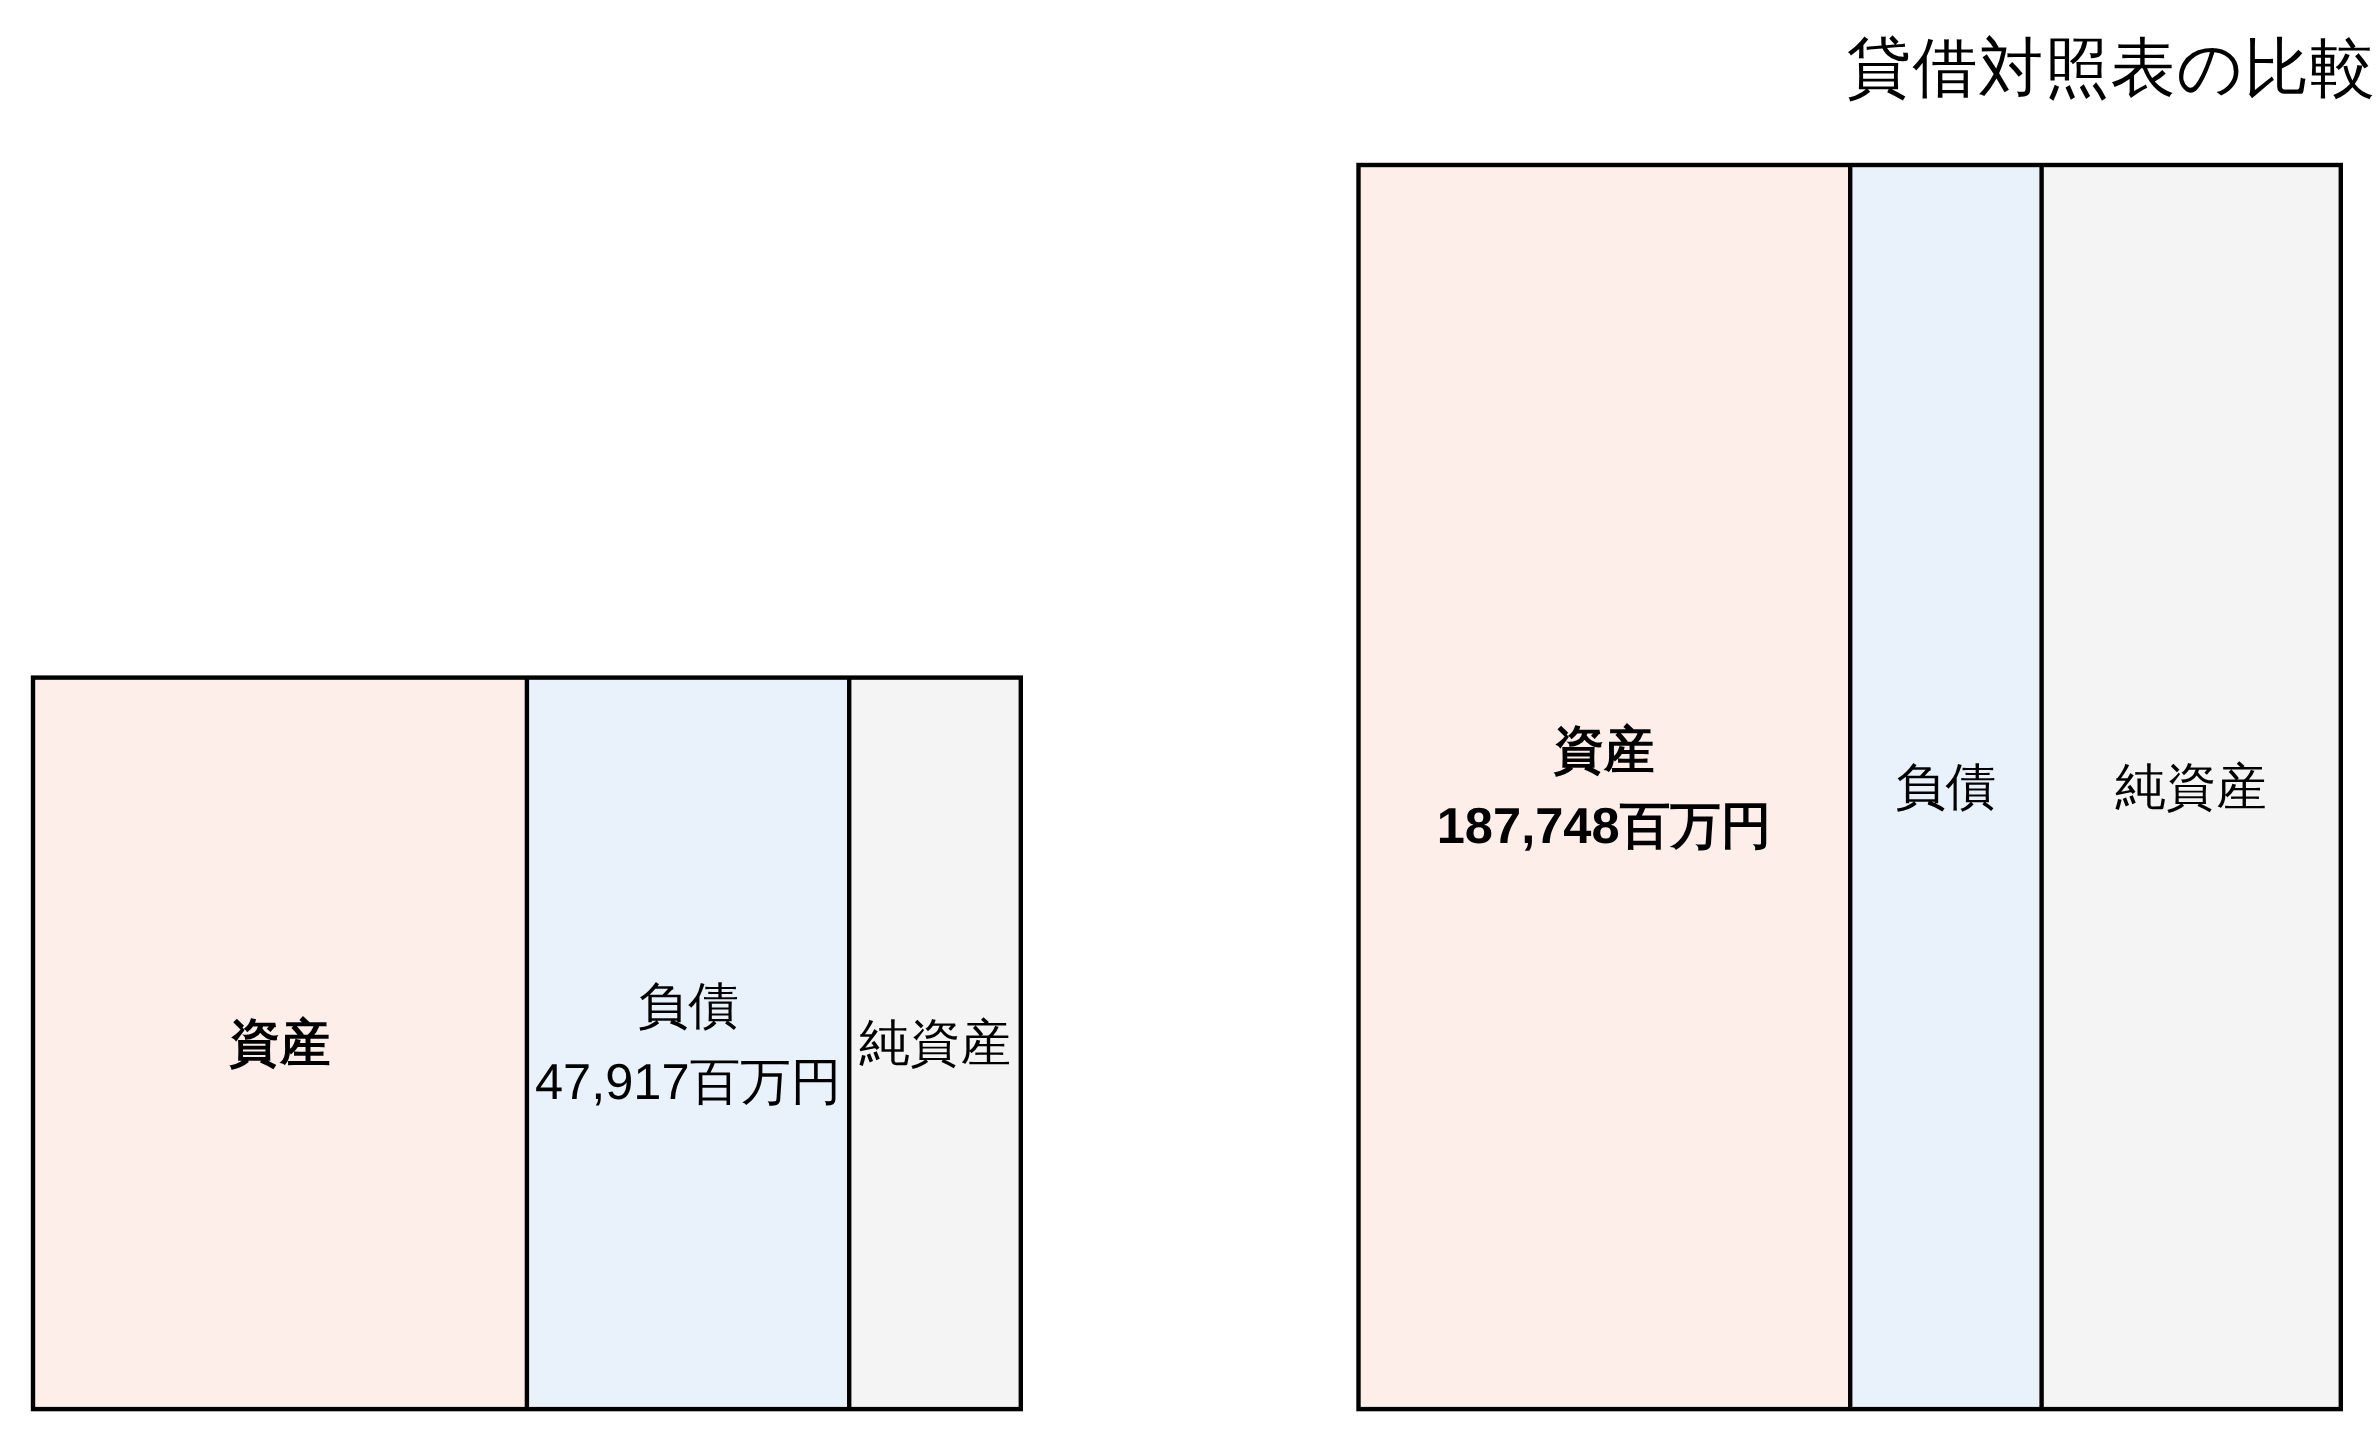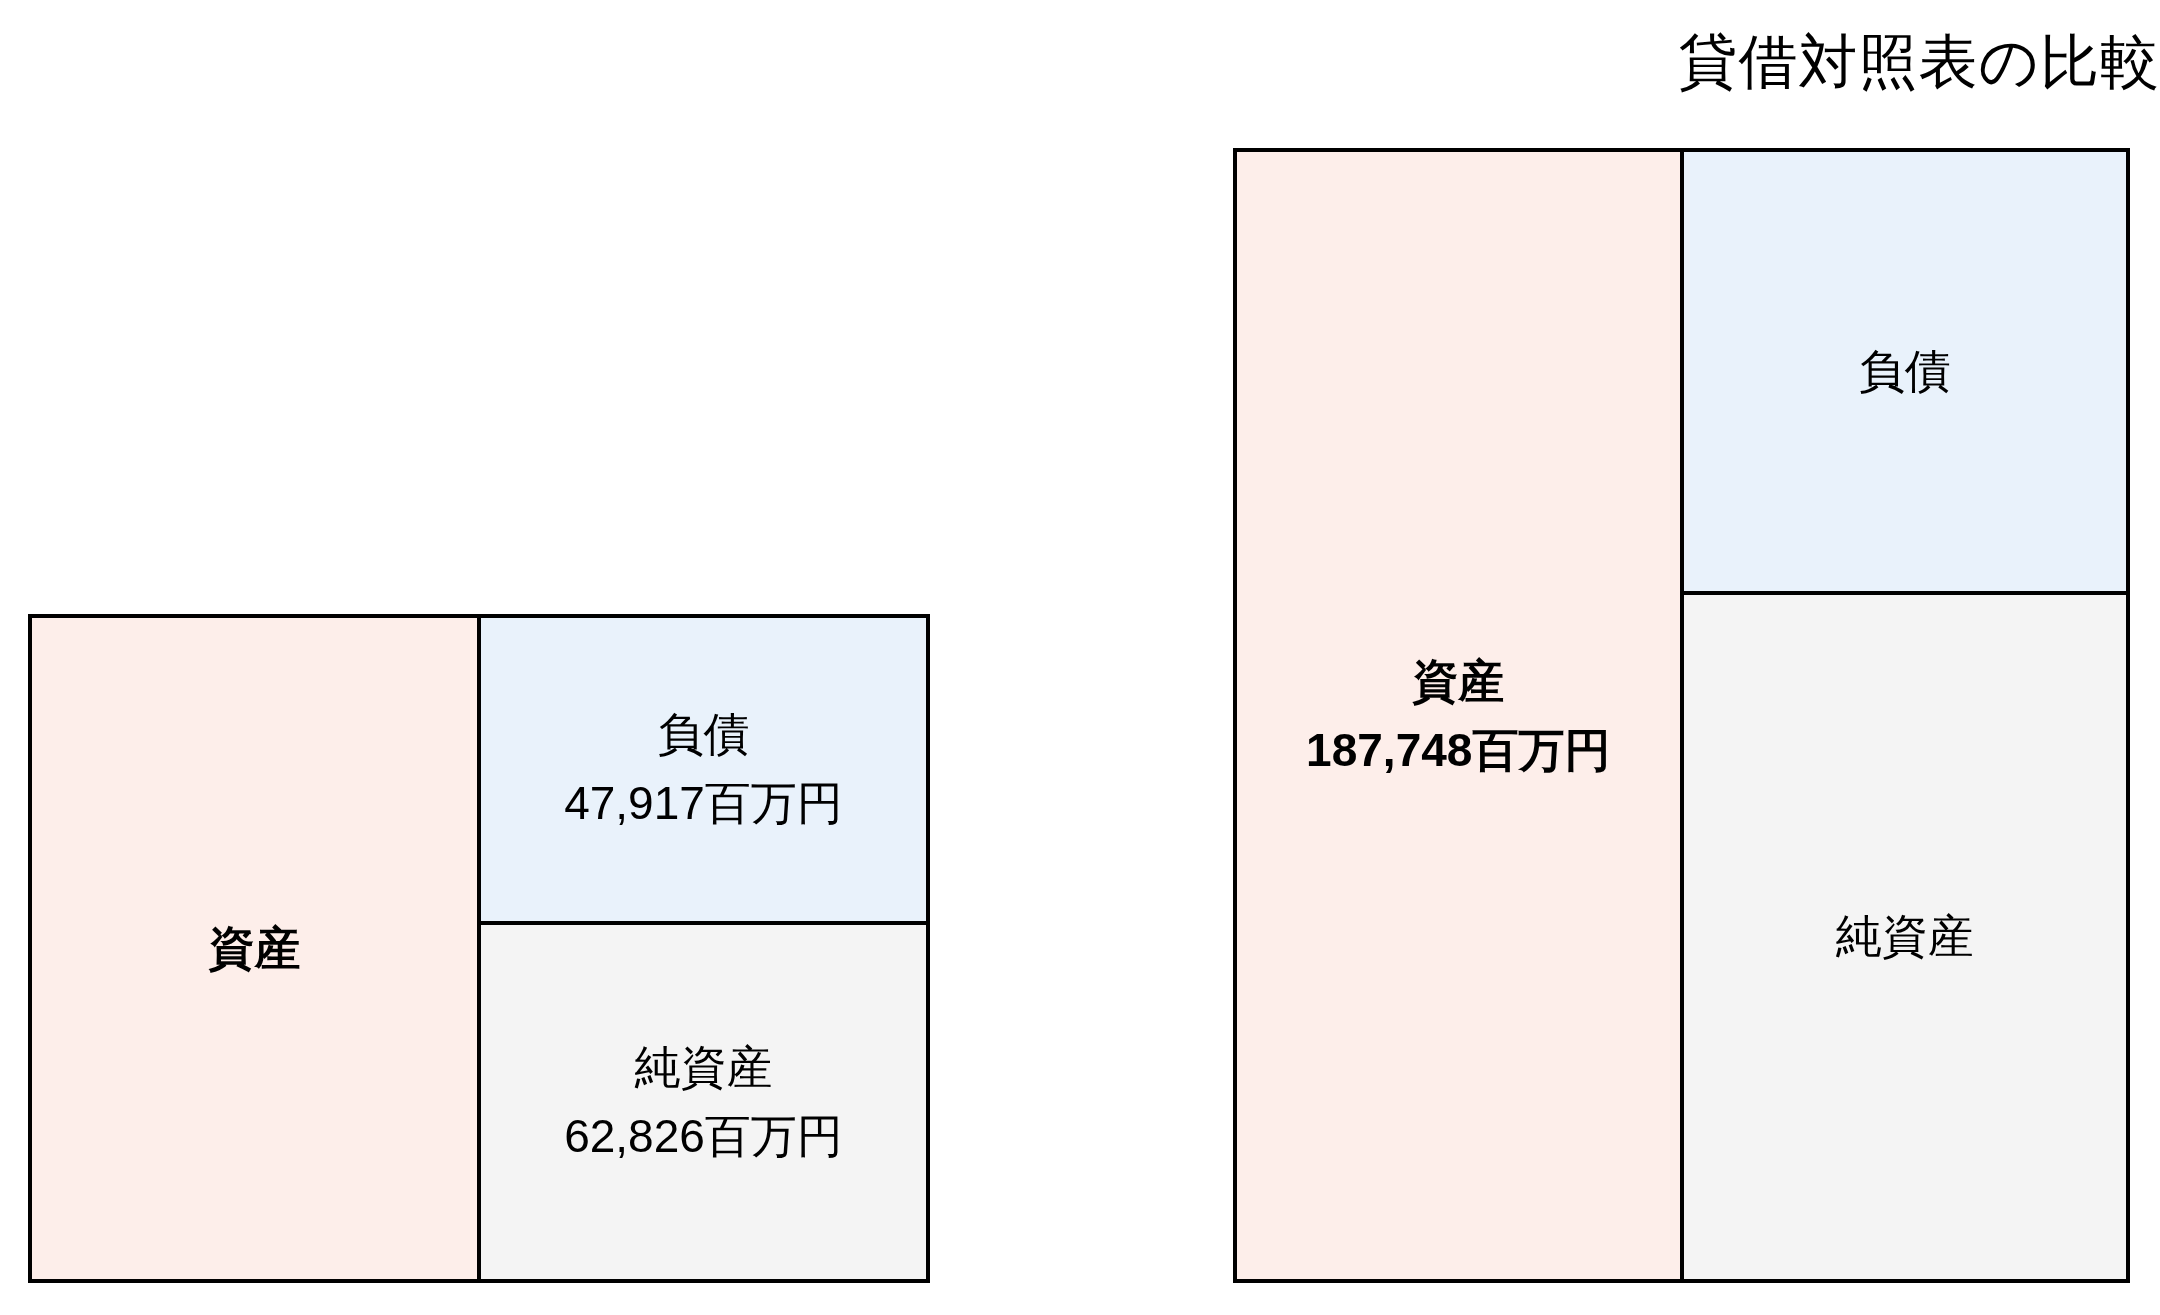--- a/index.html
+++ b/index.html
@@ -41,21 +41,20 @@
   .col-assets {
     flex: 0 0 calc(50% - 2px);
     display: flex;
     align-items: center;
     justify-content: center;
     font-weight: bold;
   }
   .col-right {
     flex: 1 1 auto;
     display: flex;
-    flex-direction: column;
     gap: 4px;
   }
   .box {
     display: flex;
     align-items: center;
     justify-content: center;
     min-height: 0;
   }
   .cell-text {
     text-align: center;
@@ -80,21 +79,20 @@
     <div class="col-right">
       <div class="box" style="flex-grow: 47917; background: rgb(233, 242, 251);">
         <div class="cell-text">
           <div>負債</div>
           <div>47,917百万円</div>
         </div>
       </div>
       <div class="box" style="flex-grow: 62826; background: rgb(244, 244, 244);">
         <div class="cell-text">
           <div>純資産</div>
-          <div>62,826百万円</div>
         </div>
       </div>
     </div>
   </div>
 
   <div class="sheet sheet-right" style="height: 1135px; background: rgb(0, 0, 0);">
     <div class="col-assets" style="background: rgb(253, 238, 234);">
       <div class="cell-text">
         <div>資産</div>
         <div>187,748百万円</div>

